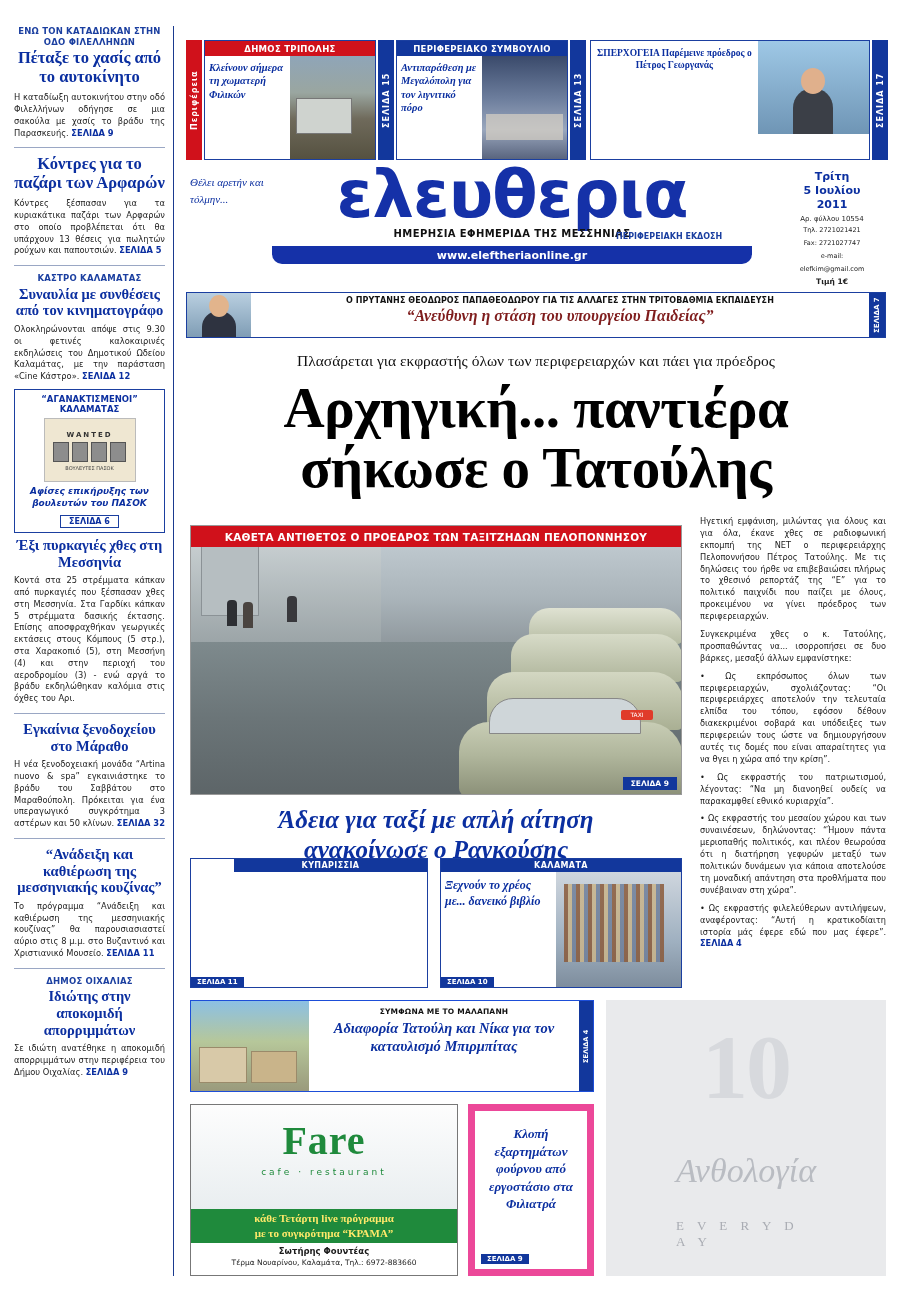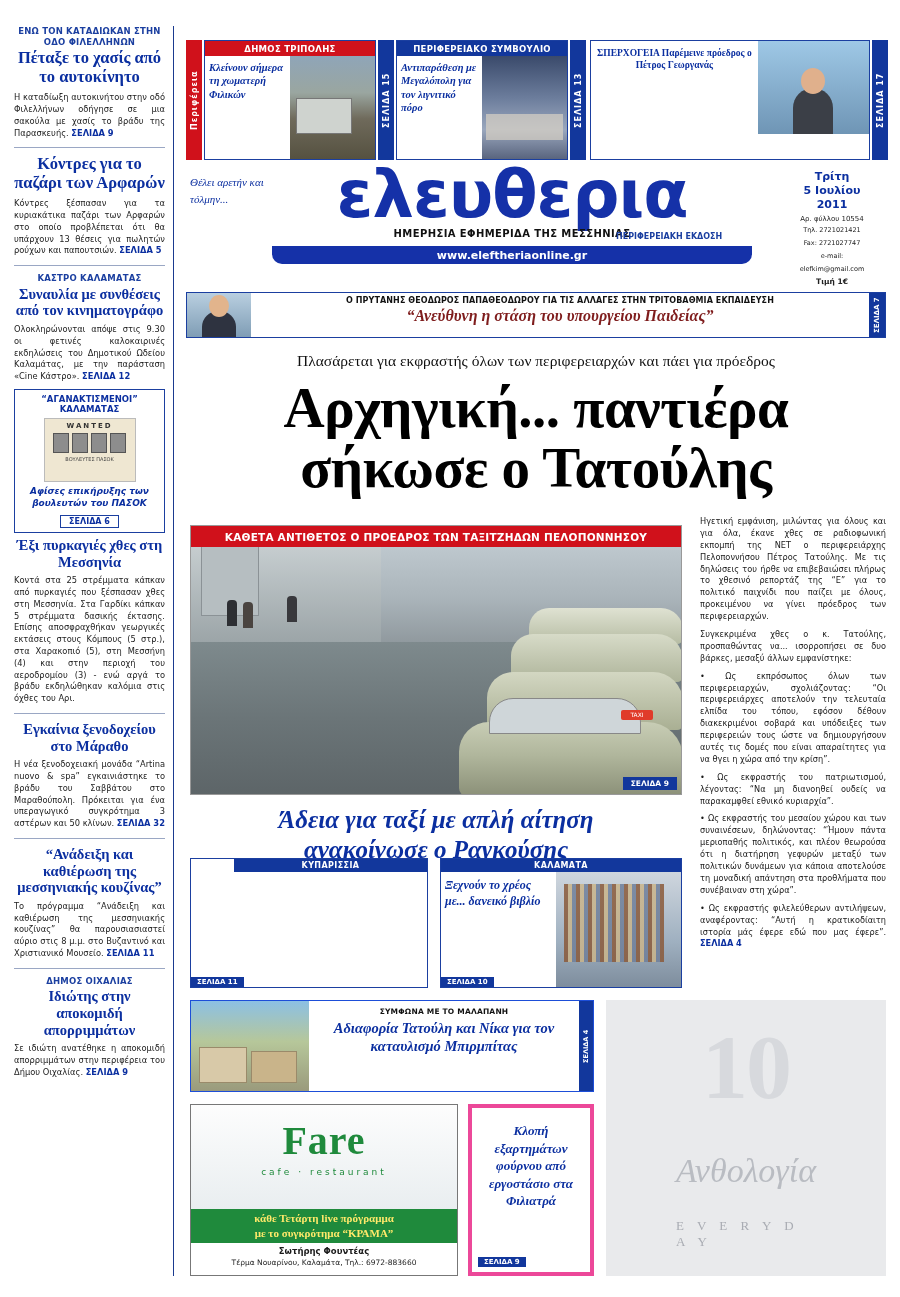--- a/index.html
+++ b/index.html
@@ -40,21 +40,21 @@
     border:1px solid #1b3fa0; padding:4px; margin:6px 0 4px 0; text-align:center;
     background:#fff;
   }
   .wanted-title {
     font-size:8.5px; color:#0b2fa0; font-weight:bold; line-height:1.2;
   }
   .wanted-img {
     margin:4px auto 4px auto; width:92px; height:64px;
     background:#efe7d2; border:1px solid #bbb; position:relative; overflow:hidden;
   }
-  .wanted-img .w-t { font-size:7px; letter-spacing:2px; color:#333; margin-top:3px; font-weight:bold;}
+  .wanted-img .w-t { font-size:7px; letter-spacing:2px; color:#333; margin-top:12px; font-weight:bold;}
   .wanted-img .w-faces { display:flex; justify-content:center; gap:3px; margin-top:3px; }
   .wanted-img .w-faces i { display:block; width:16px; height:20px; background:#8d8d8d; border:1px solid #555; }
   .wanted-img .w-sub { font-size:5px; color:#444; margin-top:3px; }
   .wanted-cap { font-size:9px; color:#0b2fa0; font-style:italic; font-weight:bold; line-height:1.25; }
   .page-tag {
     display:inline-block; border:1px solid #1b3fa0; color:#0b2fa0; font-size:8px;
     font-weight:bold; padding:1px 8px; margin-top:4px;
   }
 
   
@@ -235,21 +235,21 @@
   
   .ad-fare { position:absolute; left:190px; top:1104px; width:268px; height:172px; border:1px solid #777; background:#fff; overflow:hidden;}
   .fare-top { height:104px; background:linear-gradient(180deg,#fdfdfd,#e9eef0); position:relative; }
   .fare-logo { position:absolute; left:50%; top:12px; transform:translateX(-50%); font-family:"Liberation Serif", serif; font-size:40px; font-weight:bold; color:#1f8a3c; letter-spacing:1px;}
   .fare-sub { position:absolute; left:50%; top:62px; transform:translateX(-50%); font-size:9px; color:#1f8a3c; letter-spacing:3px;}
   .fare-band1 { background:#1f8a3c; color:#ffe96a; font-size:11px; font-weight:bold; text-align:center; padding:3px 0; font-family:"Liberation Serif", serif;}
   .fare-band2 { background:#1f8a3c; color:#ffe96a; font-size:11px; font-weight:bold; text-align:center; padding:0 0 4px 0; font-family:"Liberation Serif", serif;}
   .fare-name { text-align:center; font-size:8.5px; color:#1a1a1a; font-weight:bold; padding:3px 0 2px 0;}
   .fare-addr { text-align:center; font-size:7.5px; color:#222; padding-bottom:3px;}
 
-  .klopi-box { position:absolute; left:468px; top:1104px; width:126px; height:172px; border:4px solid #ec4899; background:#fff; padding:14px 6px 6px 6px; text-align:center;}
+  .klopi-box { position:absolute; left:468px; top:1104px; width:126px; height:172px; border:7px solid #ec4899; background:#fff; padding:14px 6px 6px 6px; text-align:center;}
   .klopi-text { font-size:13px; color:#0b2fa0; font-weight:bold; font-style:italic; font-family:"Liberation Serif", serif; line-height:1.35;}
   .klopi-tag { position:absolute; left:6px; bottom:5px; background:#12379c; color:#fff; font-size:7px; font-weight:bold; padding:1px 6px;}
 
   
   .anniv { position:absolute; left:606px; top:1000px; width:280px; height:276px; background:#e9eaec; overflow:hidden;}
   .anniv-10 { position:absolute; left:50%; top:14px; transform:translateX(-50%); font-family:"Liberation Serif", serif; font-size:92px; color:#d7d9dd; font-weight:bold; letter-spacing:-2px;}
   .anniv-sig { position:absolute; left:50%; top:152px; transform:translateX(-50%); font-family:"Liberation Serif", serif; font-style:italic; font-size:34px; color:#b9bcc2;}
   .anniv-every { position:absolute; left:50%; bottom:26px; transform:translateX(-50%); font-family:"Liberation Serif", serif; font-size:13px; color:#a9acb3; letter-spacing:5px;}
 </style>
 </head>

